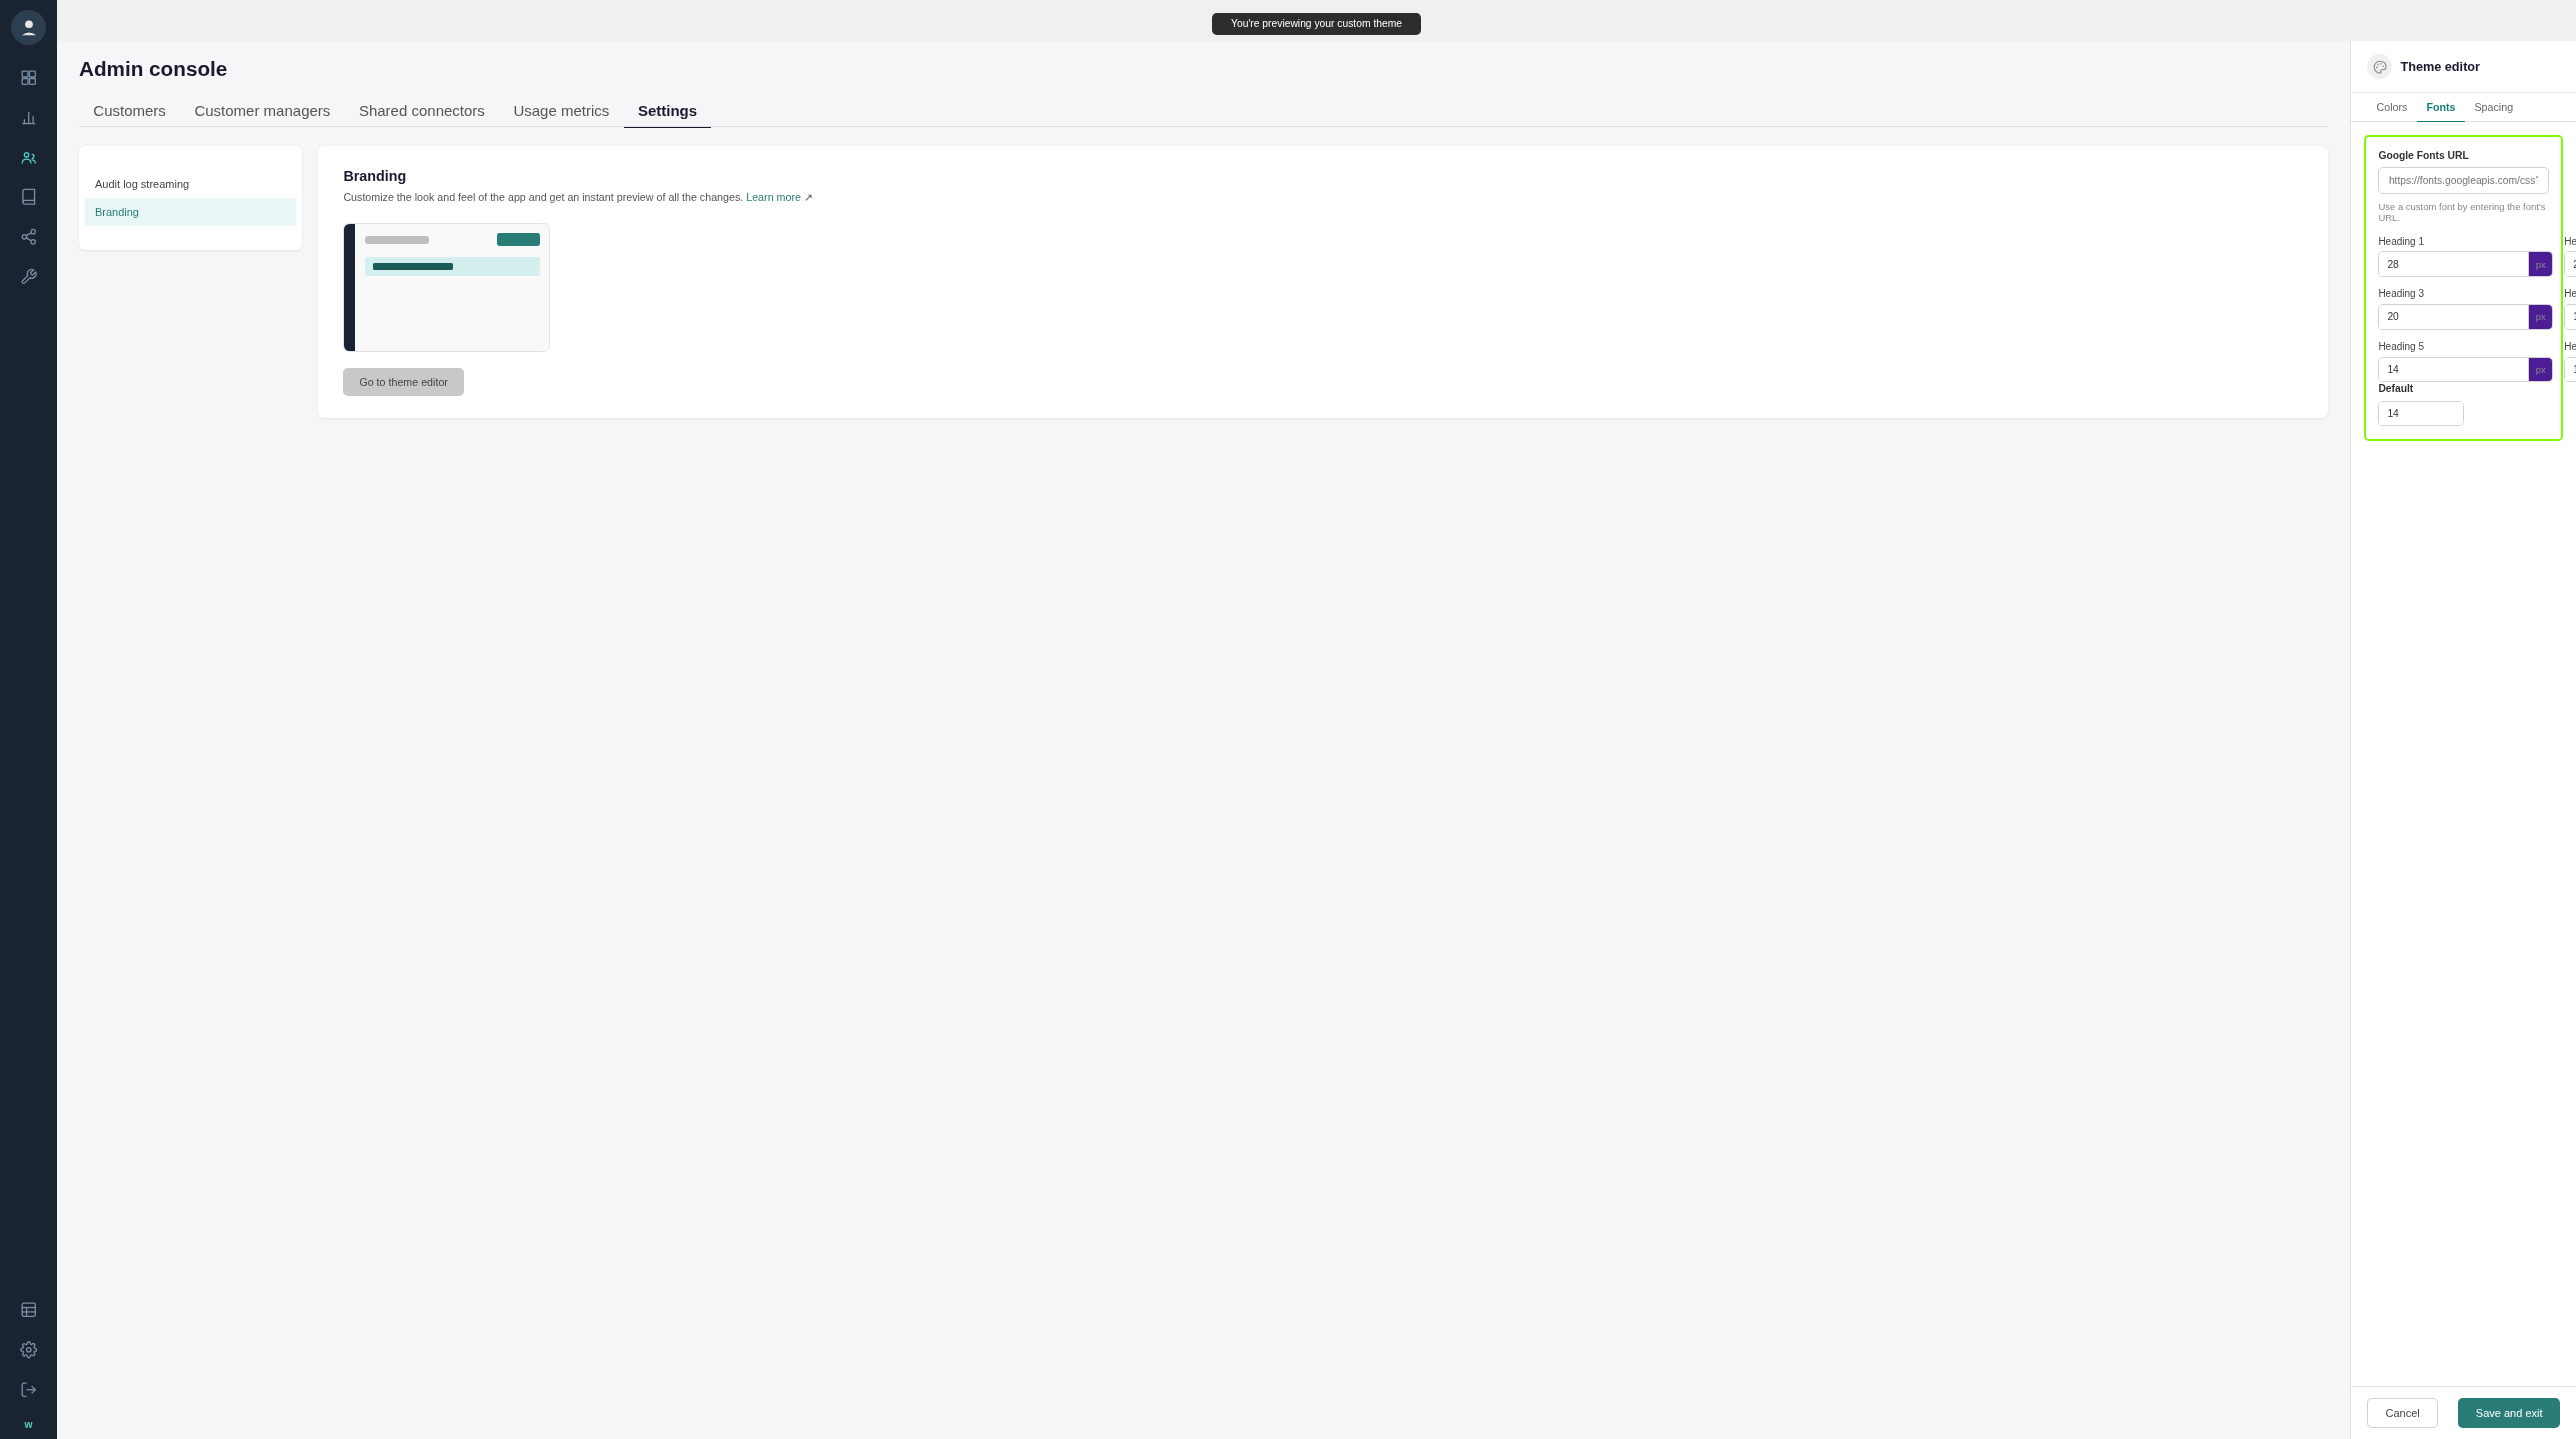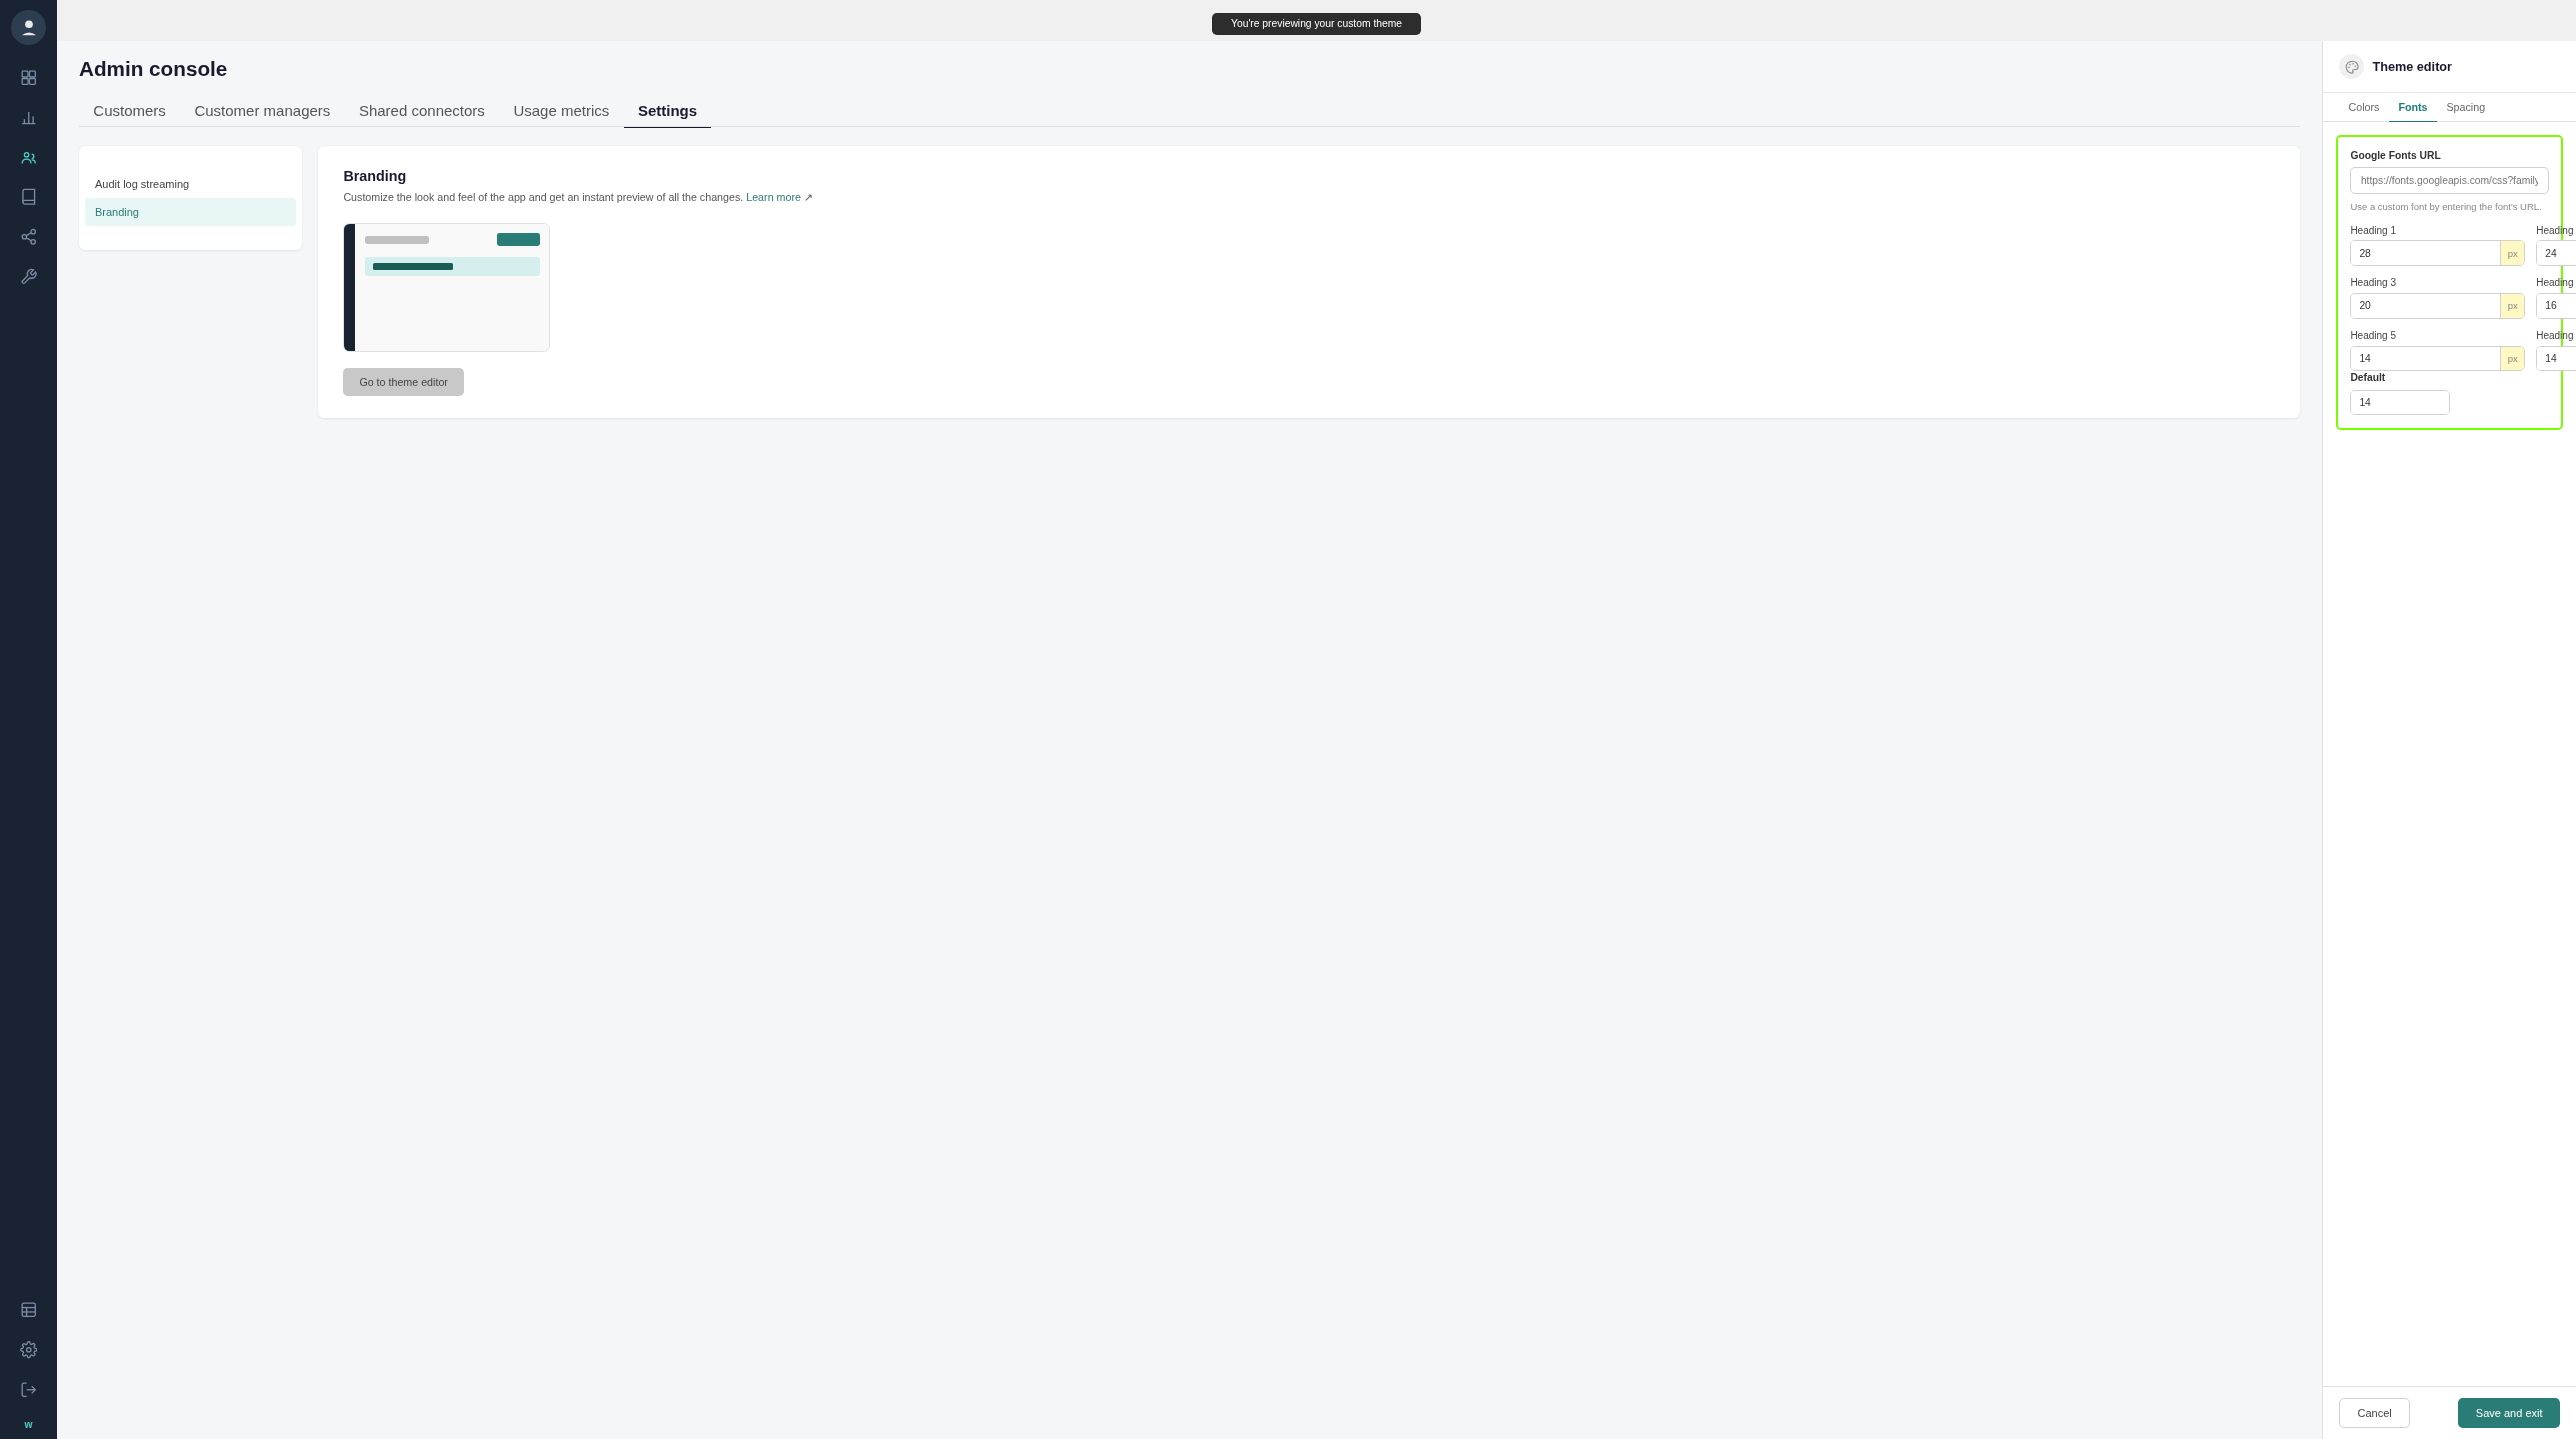--- a/index.html
+++ b/index.html
@@ -213,21 +213,21 @@
       color: #444;
       border: none;
       padding: 8px 16px;
       border-radius: 4.8px;
       font-size: 10.7px;
       cursor: pointer;
     }
 
     
     .theme-panel {
-      width: 254px;
+      width: 226px;
       background: #fff;
       border-left: 0.8px solid #e0e0e0;
       display: flex;
       flex-direction: column;
       flex-shrink: 0;
       position: relative;
     }
     .theme-panel-inner {
       flex: 1;
       overflow-y: auto;
@@ -329,21 +329,21 @@
       padding: 6.4px 8px;
       font-size: 10.3px;
       color: #333;
       outline: none;
       background: #fff;
     }
     .px-label {
       padding: 6.4px 6.4px;
       font-size: 9.5px;
       color: #888;
-      background: #fef9c3;
+      background: #4c1d95;
       border-left: 0.8px solid #d0d0d0;
     }
 
     .default-section { margin-top: 1px; }
 
     
     .theme-panel-footer {
       position: absolute;
       bottom: 0;
       left: 0;

